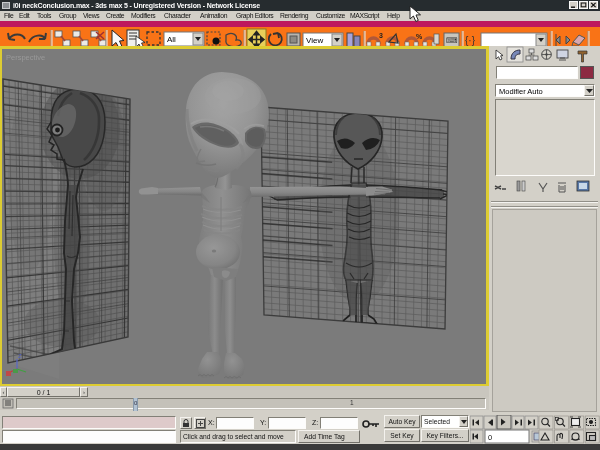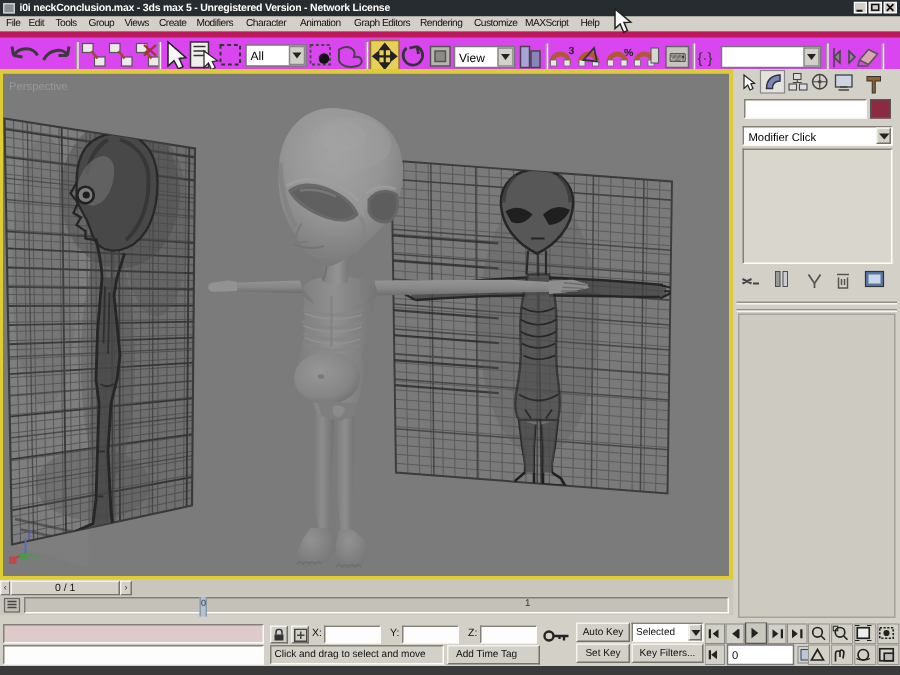--- a/index.html
+++ b/index.html
@@ -36,21 +36,21 @@
       <span style="position:absolute;left:131px;top:1px">Modifiers</span>
       <span style="position:absolute;left:164px;top:1px">Character</span>
       <span style="position:absolute;left:200px;top:1px">Animation</span>
       <span style="position:absolute;left:236px;top:1px">Graph Editors</span>
       <span style="position:absolute;left:280px;top:1px">Rendering</span>
       <span style="position:absolute;left:316px;top:1px">Customize</span>
       <span style="position:absolute;left:350px;top:1px">MAXScript</span>
       <span style="position:absolute;left:387px;top:1px">Help</span>
     </div>
 
-<div class="abs" style="left:0;top:21px;width:600px;height:25px;background:#d946ef;border-top:4px solid #be185d">
+<div class="abs" style="left:0;top:21px;width:600px;height:25px;background:#f97316;border-top:6px solid #be185d">
 <svg width="600" height="25" viewBox="0 0 600 25">
         <path d="M25,12 C22,6 13,6 9,12 M9,12 L8,6 M9,12 L15,13" fill="none" stroke="#3a3a3a" stroke-width="2"></path>
         <path d="M29,15 C33,7 43,7 45,12 M45,12 L46,6 M45,12 L39,12" fill="none" stroke="#3a3a3a" stroke-width="2"></path>
         <line x1="51" y1="3" x2="51" y2="22" stroke="#9a9890" stroke-width="1"></line>
         <line x1="52" y1="3" x2="52" y2="22" stroke="#eeede9" stroke-width="1"></line>
         <rect x="55" y="4" width="7" height="6" fill="#eceae6" stroke="#555" stroke-width="0.8"></rect>
         <rect x="63" y="13" width="7" height="6" fill="#eceae6" stroke="#555" stroke-width="0.8"></rect>
         <path d="M61,9 L65,14" stroke="#a04838" stroke-width="1.8"></path>
         <rect x="73" y="4" width="7" height="6" fill="#eceae6" stroke="#555" stroke-width="0.8"></rect>
         <rect x="81" y="13" width="7" height="6" fill="#eceae6" stroke="#555" stroke-width="0.8"></rect>
@@ -471,21 +471,21 @@
         <path d="M42.5,7 v2 M39.5,9 h6" stroke="#444" stroke-width="0.7" fill="none"></path>
         <circle cx="57.5" cy="8.5" r="4.8" fill="none" stroke="#444" stroke-width="1"></circle>
         <circle cx="57.5" cy="8.5" r="1.2" fill="#444"></circle>
         <path d="M57.5,3.7 v9.6 M52.7,8.5 h9.6" stroke="#444" stroke-width="0.8"></path>
         <rect x="68" y="4" width="11" height="8" fill="#cfd4e2" stroke="#444" stroke-width="0.9"></rect>
         <path d="M71,12 h5 M70,14 h7" stroke="#444" stroke-width="0.9"></path>
         <path d="M89,5 h9 v3 h-3.5 v8 h-2 v-8 H89 Z" fill="#90622e" stroke="#333" stroke-width="0.7"></path>
       </svg>
       <div class="abs sunk" style="left:7px;top:20px;width:82px;height:13px;background:#fff"></div>
       <div class="abs" style="left:91px;top:20px;width:14px;height:13px;background:#8c2a42;border:1px solid #555"></div>
-      <div class="abs sunk" style="left:6px;top:38px;width:100px;height:13px;background:#fff;font-size:7.5px;color:#000;padding:1.5px 0 0 3px">Modifier Click</div>
+      <div class="abs sunk" style="left:6px;top:38px;width:100px;height:13px;background:#fff;font-size:7.5px;color:#000;padding:1.5px 0 0 3px">Modifier Auto</div>
       <div class="abs raise" style="left:95px;top:39px;width:10px;height:11px;background:#d3d0c8"></div>
       <svg class="abs" style="left:96px;top:41px" width="9" height="8">
         <path d="M1,2 l3.5,4 l3.5,-4 z" fill="#222"></path>
       </svg>
       <div class="abs sunk" style="left:6px;top:53px;width:100px;height:77px;background:#d9d6ce"></div>
       <svg width="111" height="20" viewBox="0 0 111 20" style="position:absolute;left:0;top:132px">
         <path d="M6,8 l6,3 m0,-3 l-6,3 m7,0 l4,0" stroke="#444" stroke-width="1.4" fill="none"></path>
         <rect x="28" y="3" width="3" height="10" fill="#999" stroke="#444" stroke-width="0.6"></rect>
         <rect x="33" y="3" width="3" height="10" fill="#ccc" stroke="#444" stroke-width="0.6"></rect>
         <path d="M50,5 l4,6 l4,-6 m-4,6 v3" stroke="#555" stroke-width="1.2" fill="none"></path>

